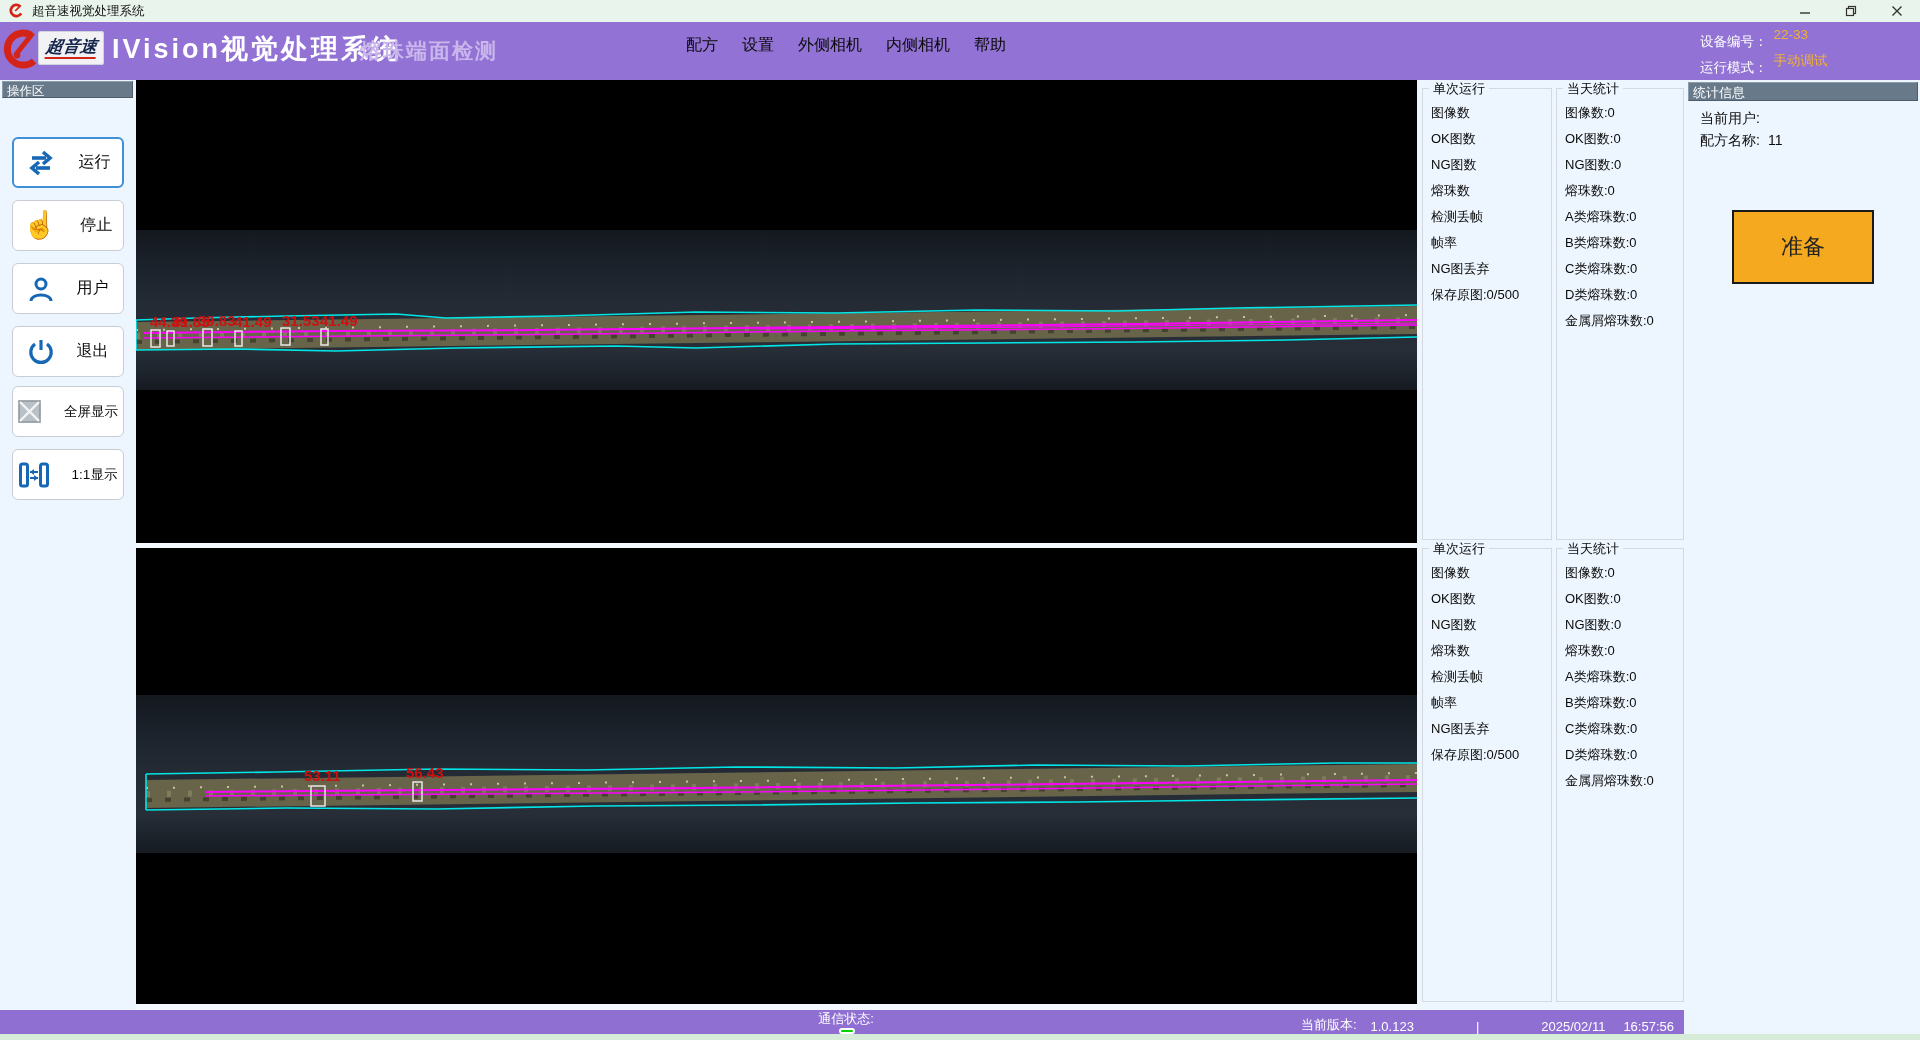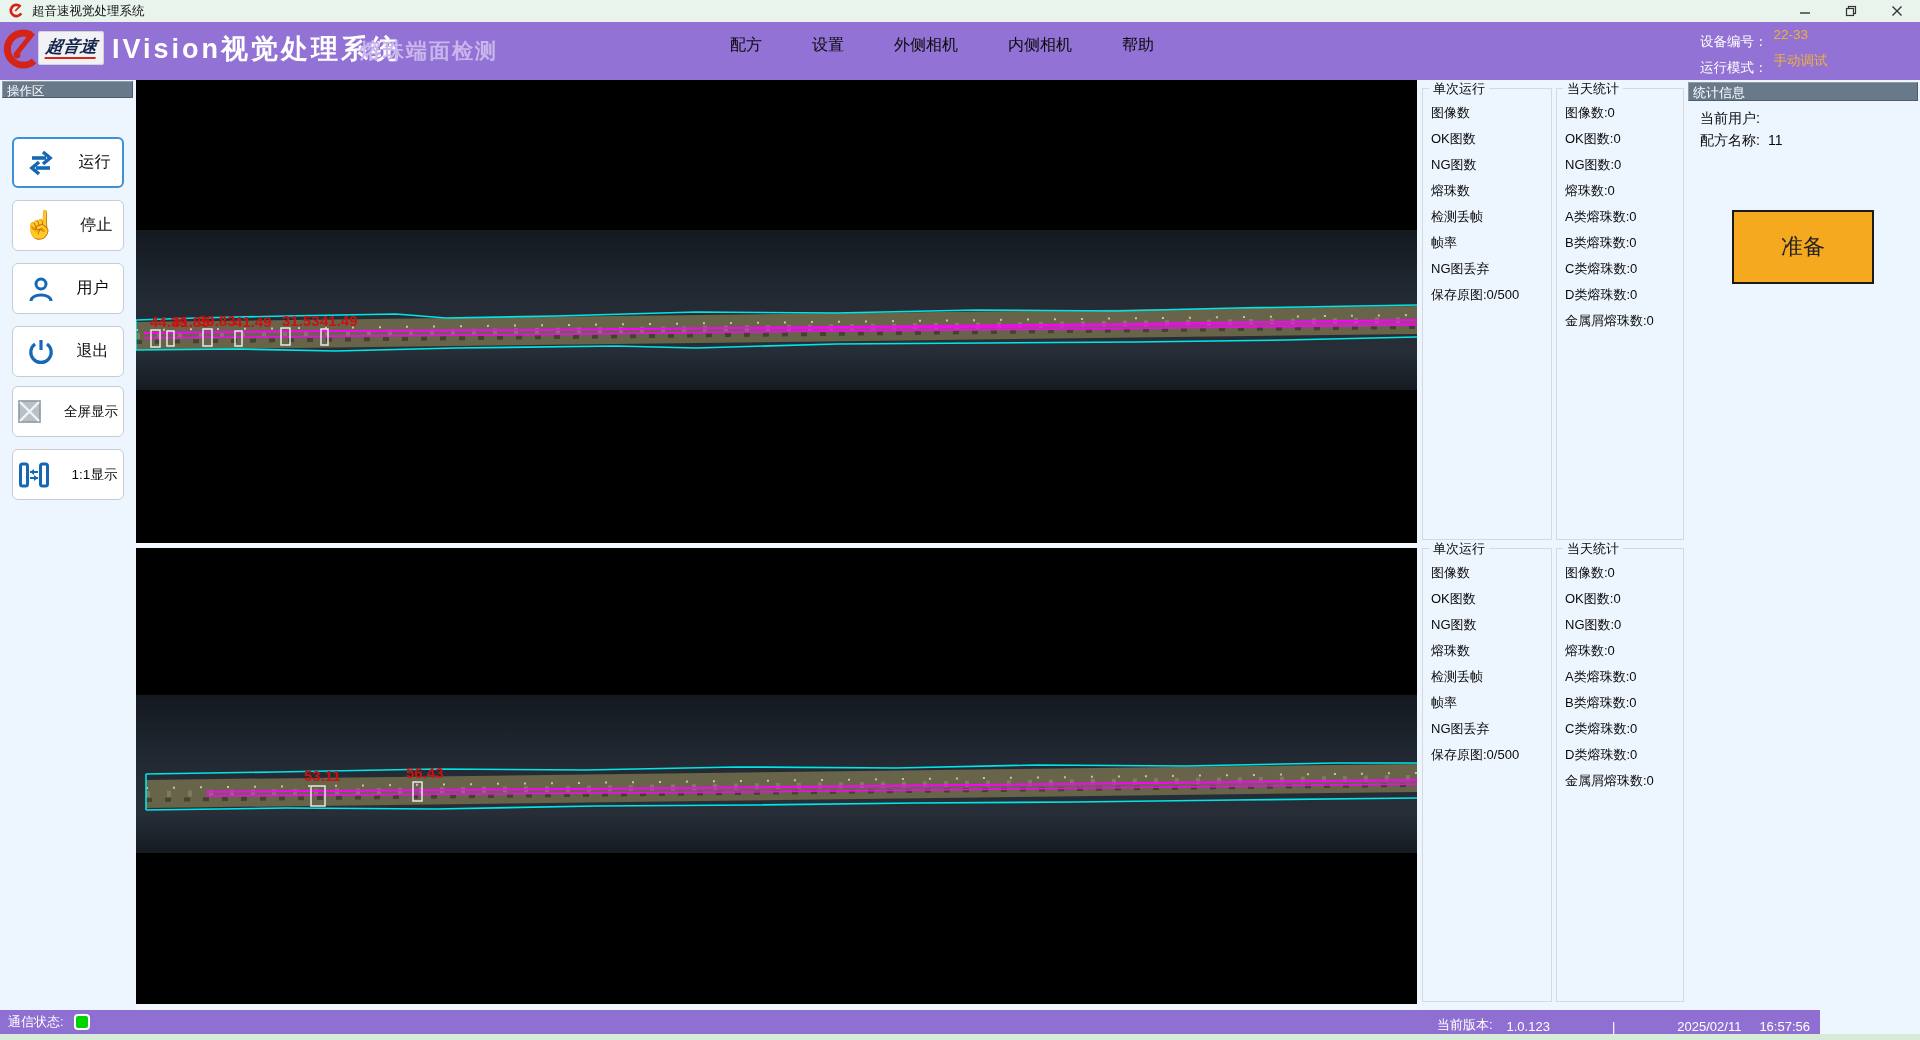--- a/index.html
+++ b/index.html
@@ -21,21 +21,21 @@
   .logo-swoosh { position:absolute; left:3px; top:3px; }
   .brand-badge { position:absolute; left:38px; top:9px; width:66px; height:34px; background:#f2f2f5;
                  border-radius:3px; display:flex; align-items:center; justify-content:center;
                  box-shadow:0 0 0 1px #cfd3da inset; overflow:hidden; }
   .brand-badge .brand-txt { font-style:italic; font-weight:bold; font-size:17px; color:#15264d;
                  transform:skewX(-8deg); border-bottom:2px solid #d42418; line-height:20px; }
   .app-title { position:absolute; left:112px; top:9px; font-size:27px; font-weight:600;
                color:#ffffff; letter-spacing:3px; white-space:nowrap; }
   .app-subtitle { position:absolute; left:360px; top:15px; font-size:21px; font-weight:bold;
                color:#c9b6ec; letter-spacing:2px; white-space:nowrap; }
-  .menu { position:absolute; left:680px; top:0; height:46px; display:flex; align-items:center; gap:38px;margin-left:44px; }
+  .menu { position:absolute; left:680px; top:0; height:46px; display:flex; align-items:center; gap:12px; }
   .menu-item { font-size:16px; color:#0a0a0a; padding:4px 6px; cursor:default; white-space:nowrap; }
   .devinfo { position:absolute; left:1700px; top:3px; font-size:13.5px; line-height:19px; }
   .devinfo .row { display:flex; white-space:nowrap; }
   .devinfo .lbl { color:#ffffff;margin-top:7px; }
   .devinfo .val { color:#f0b13a; margin-left:6px; }
 
   
   .sidebar { position:absolute; left:0; top:80px; width:141px; height:930px; background:#edf5fe;padding-left:48px; }
   .panel-header { background:#68798a; color:#fff; font-size:12.5px; padding:1px 4px 2px 4px;
                   border:1px solid #8d9cab; border-right-color:#4d5d6c; border-bottom-color:#4d5d6c; }
@@ -67,22 +67,22 @@
   .info-row { position:absolute; left:12px; font-size:14px; color:#0a0a0a; display:flex; white-space:nowrap; }
   .info-row .val { margin-left:8px; }
   .ready-btn { position:absolute; left:44px; top:130px; width:142px; height:74px; background:#f5a91f;
                border:2px solid #1a1a1a; font-size:22px; color:#222; display:flex; align-items:center;
                justify-content:center; cursor:default; font-family:"Liberation Sans",sans-serif; }
   .datastat-btn { position:absolute; left:46px; top:263px; width:138px; height:74px; background:#ffffff;
                border:1px solid #c8cdd3; border-radius:6px; font-size:20px; color:#0a0a0a;
                display:flex; align-items:center; justify-content:center; cursor:default; }
 
   
-  .statusbar { position:absolute; left:0; top:1010px; width:1820px; height:24px; background:#8f6fd2;
-               display:flex; align-items:center; color:#ffffff; font-size:13px; }
+  .statusbar { position:absolute; left:0; top:1010px; width:1684px; height:24px; background:#8f6fd2;
+               display:flex; align-items:center; color:#ffffff; font-size:13px;flex-direction:column; }
   .comm-label { margin-left:8px; }
   .comm-ind { margin-left:10px; width:16px; height:16px; background:#00d400; border:2px solid #ffffff;
               border-radius:4px; }
   .sb-right { position:absolute; right:10px; top:0; height:24px; display:flex; align-items:flex-end; }
   .sb-right span { white-space:pre; }
   .bottom-strip { position:absolute; left:0; top:1034px; width:1920px; height:6px; background:#d7ecd8; }
 </style>
 </head>
 <body>
 

